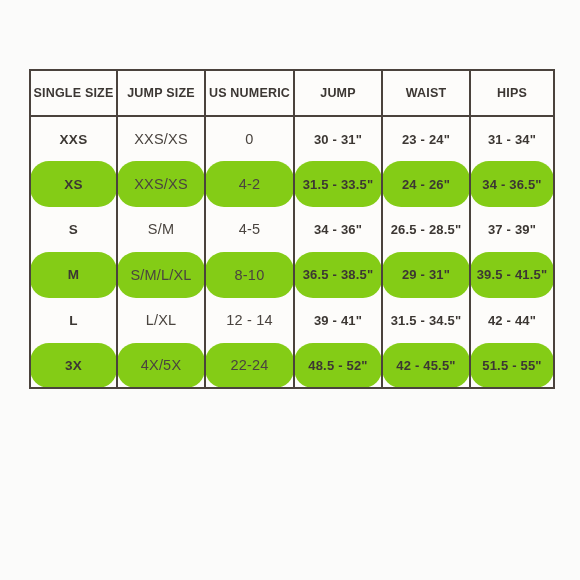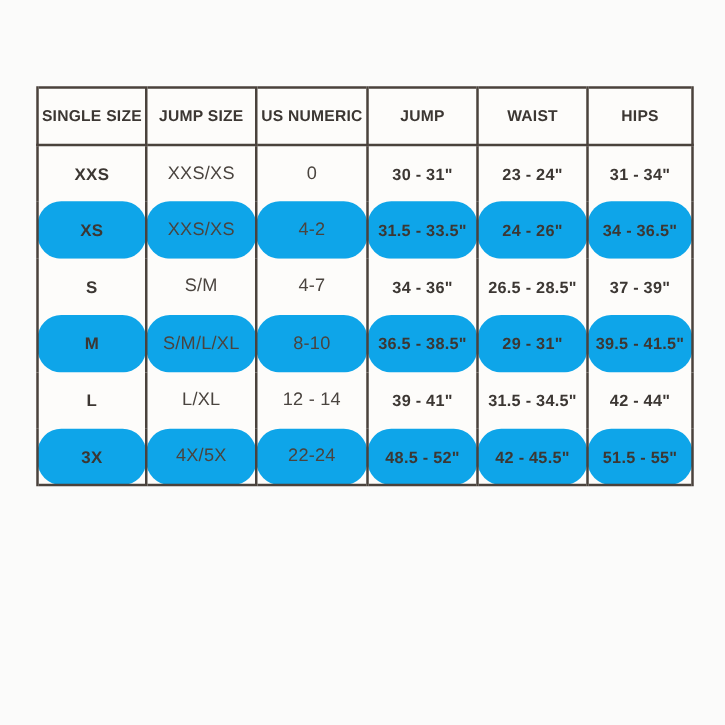--- a/index.html
+++ b/index.html
@@ -54,21 +54,21 @@
     font-weight: bold;
     letter-spacing: 0.2px;
     font-stretch: condensed;
     font-family: "Liberation Sans Narrow", "Liberation Sans", sans-serif;
     white-space: nowrap;
   }
   #size-chart-table tbody tr {
     height: 45.4px;
   }
   #size-chart-table tbody tr.alt td {
-    background: #0ea5e9;
+    background: #84cc16;
   }
   #size-chart-table tbody tr.plain td {
     background: #fdfcfa;
   }
   
   #size-chart-table td.size-cell {
     font-size: 13.5px;
     font-weight: bold;
     font-family: "Liberation Sans Narrow", "Liberation Sans", sans-serif;
     letter-spacing: 0.3px;
@@ -127,21 +127,21 @@
         <td class="size-cell">XS</td>
         <td class="jump-cell">XXS/XS</td>
         <td class="numeric-cell">4-2</td>
         <td class="meas-cell">31.5 - 33.5"</td>
         <td class="meas-cell">24 - 26"</td>
         <td class="meas-cell">34 - 36.5"</td>
       </tr>
       <tr class="plain">
         <td class="size-cell">S</td>
         <td class="jump-cell">S/M</td>
-        <td class="numeric-cell">4-7</td>
+        <td class="numeric-cell">4-5</td>
         <td class="meas-cell">34 - 36"</td>
         <td class="meas-cell">26.5 - 28.5"</td>
         <td class="meas-cell">37 - 39"</td>
       </tr>
       <tr class="alt">
         <td class="size-cell">M</td>
         <td class="jump-cell">S/M/L/XL</td>
         <td class="numeric-cell">8-10</td>
         <td class="meas-cell">36.5 - 38.5"</td>
         <td class="meas-cell">29 - 31"</td>

